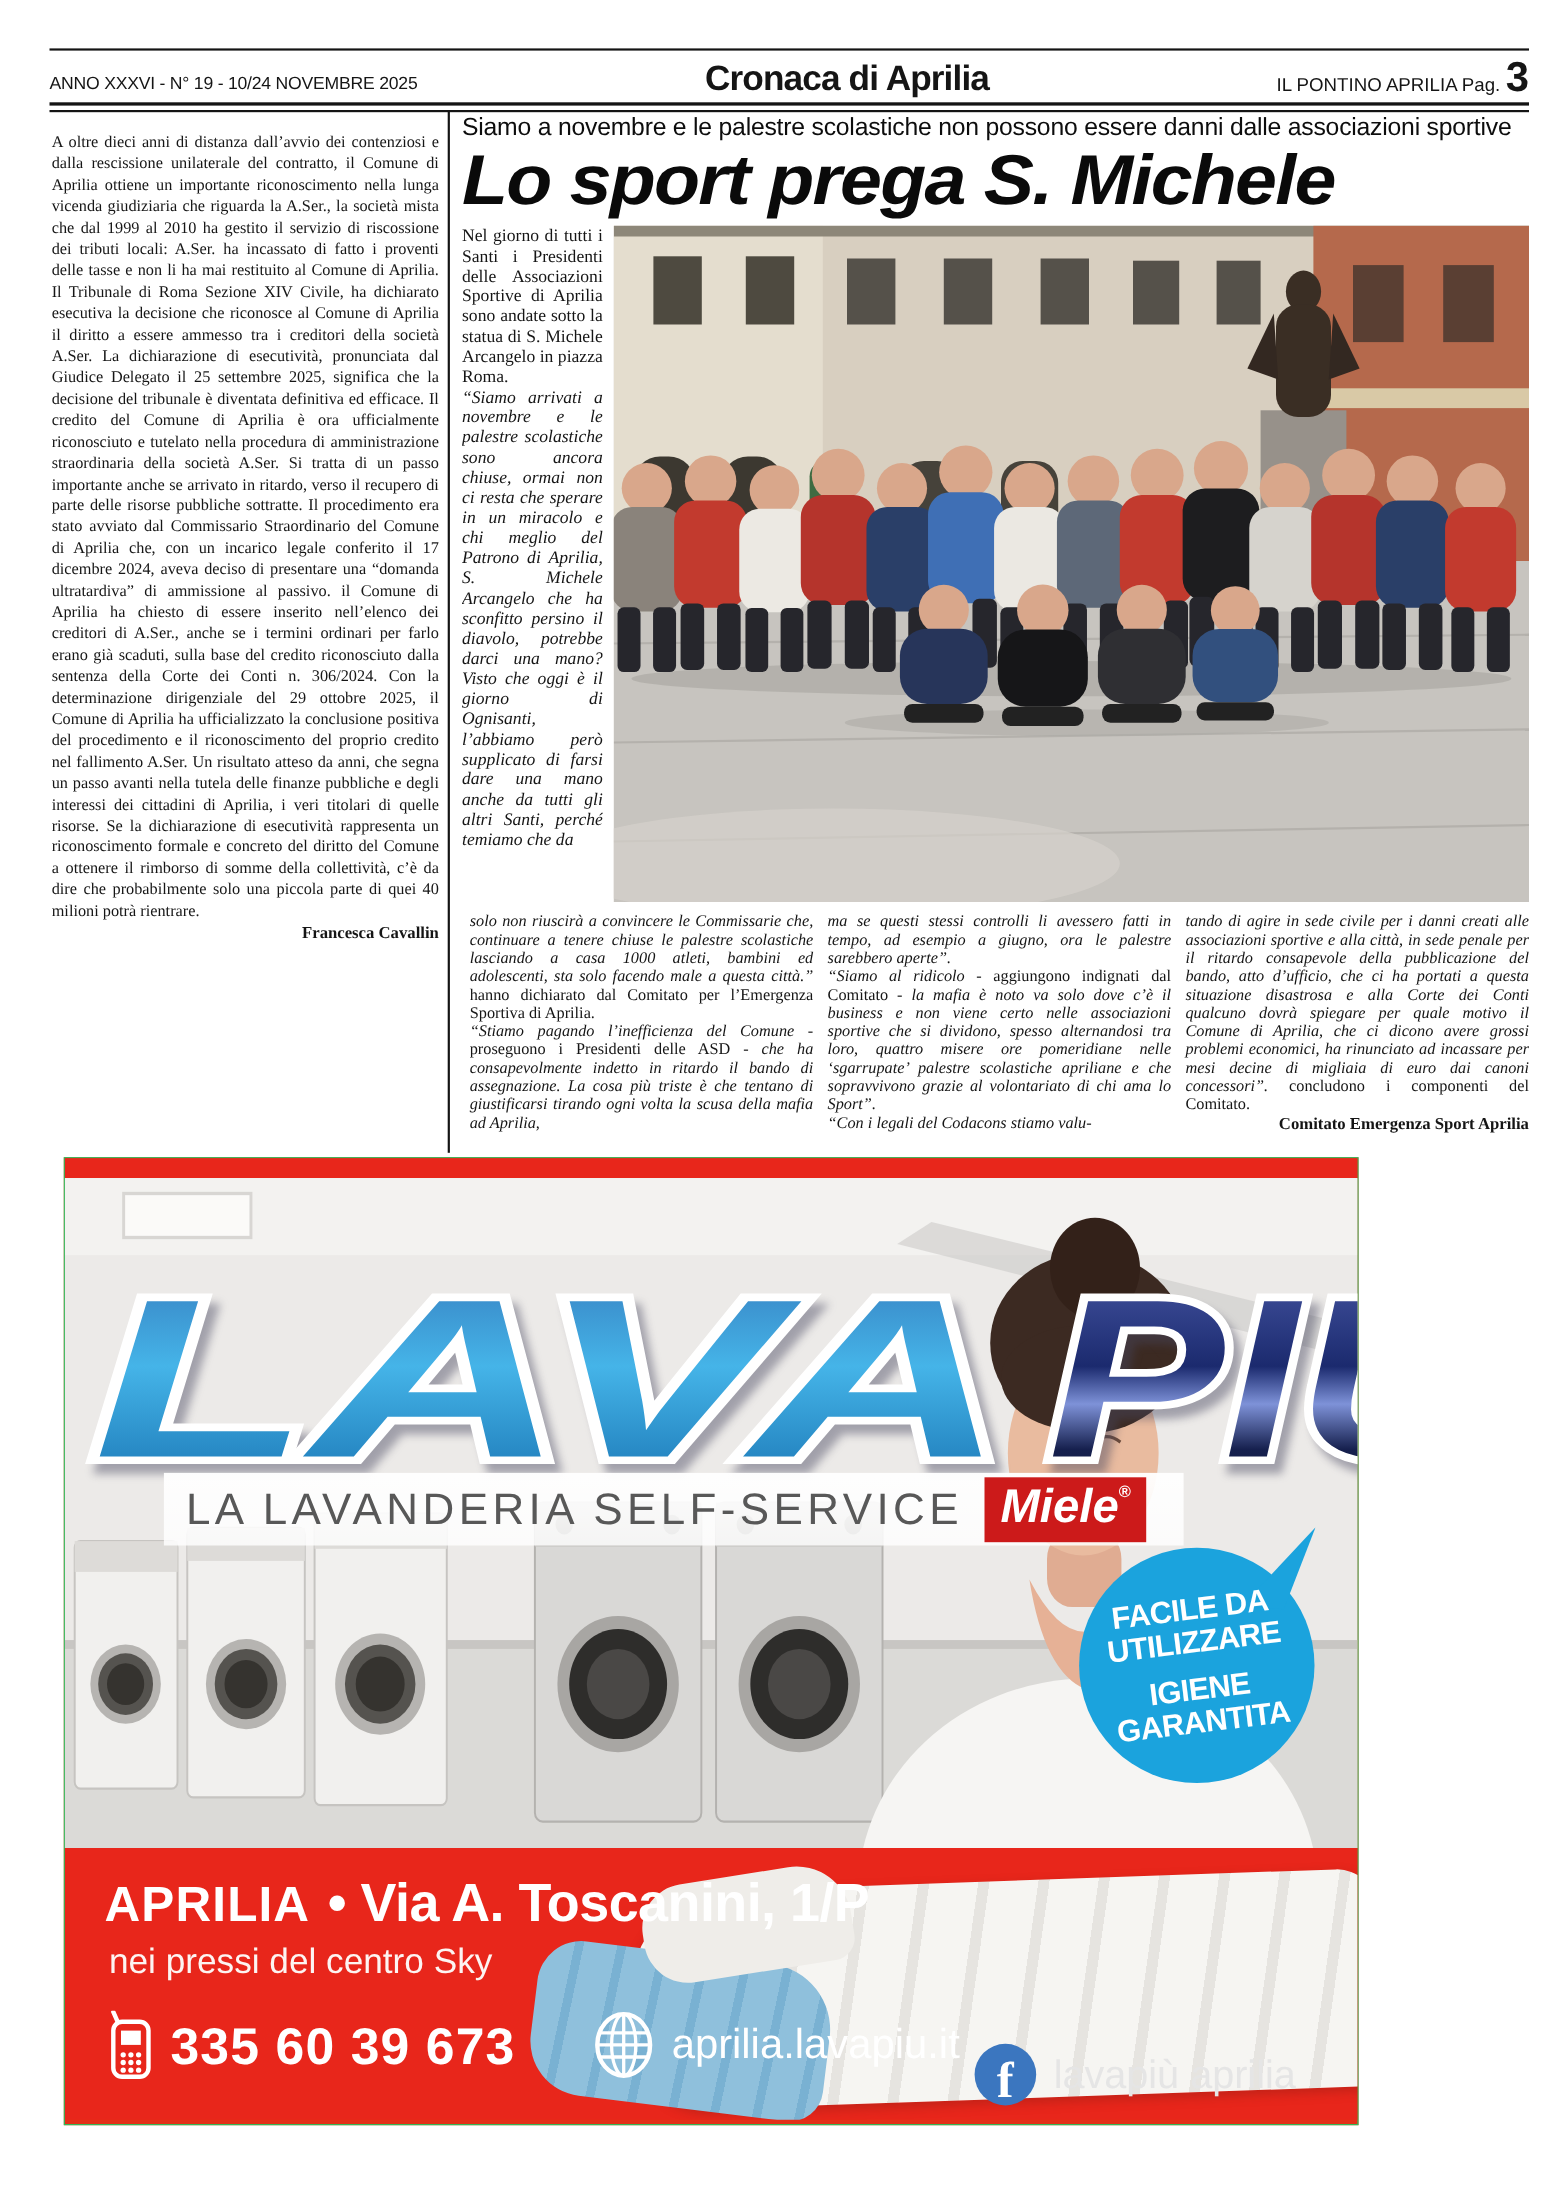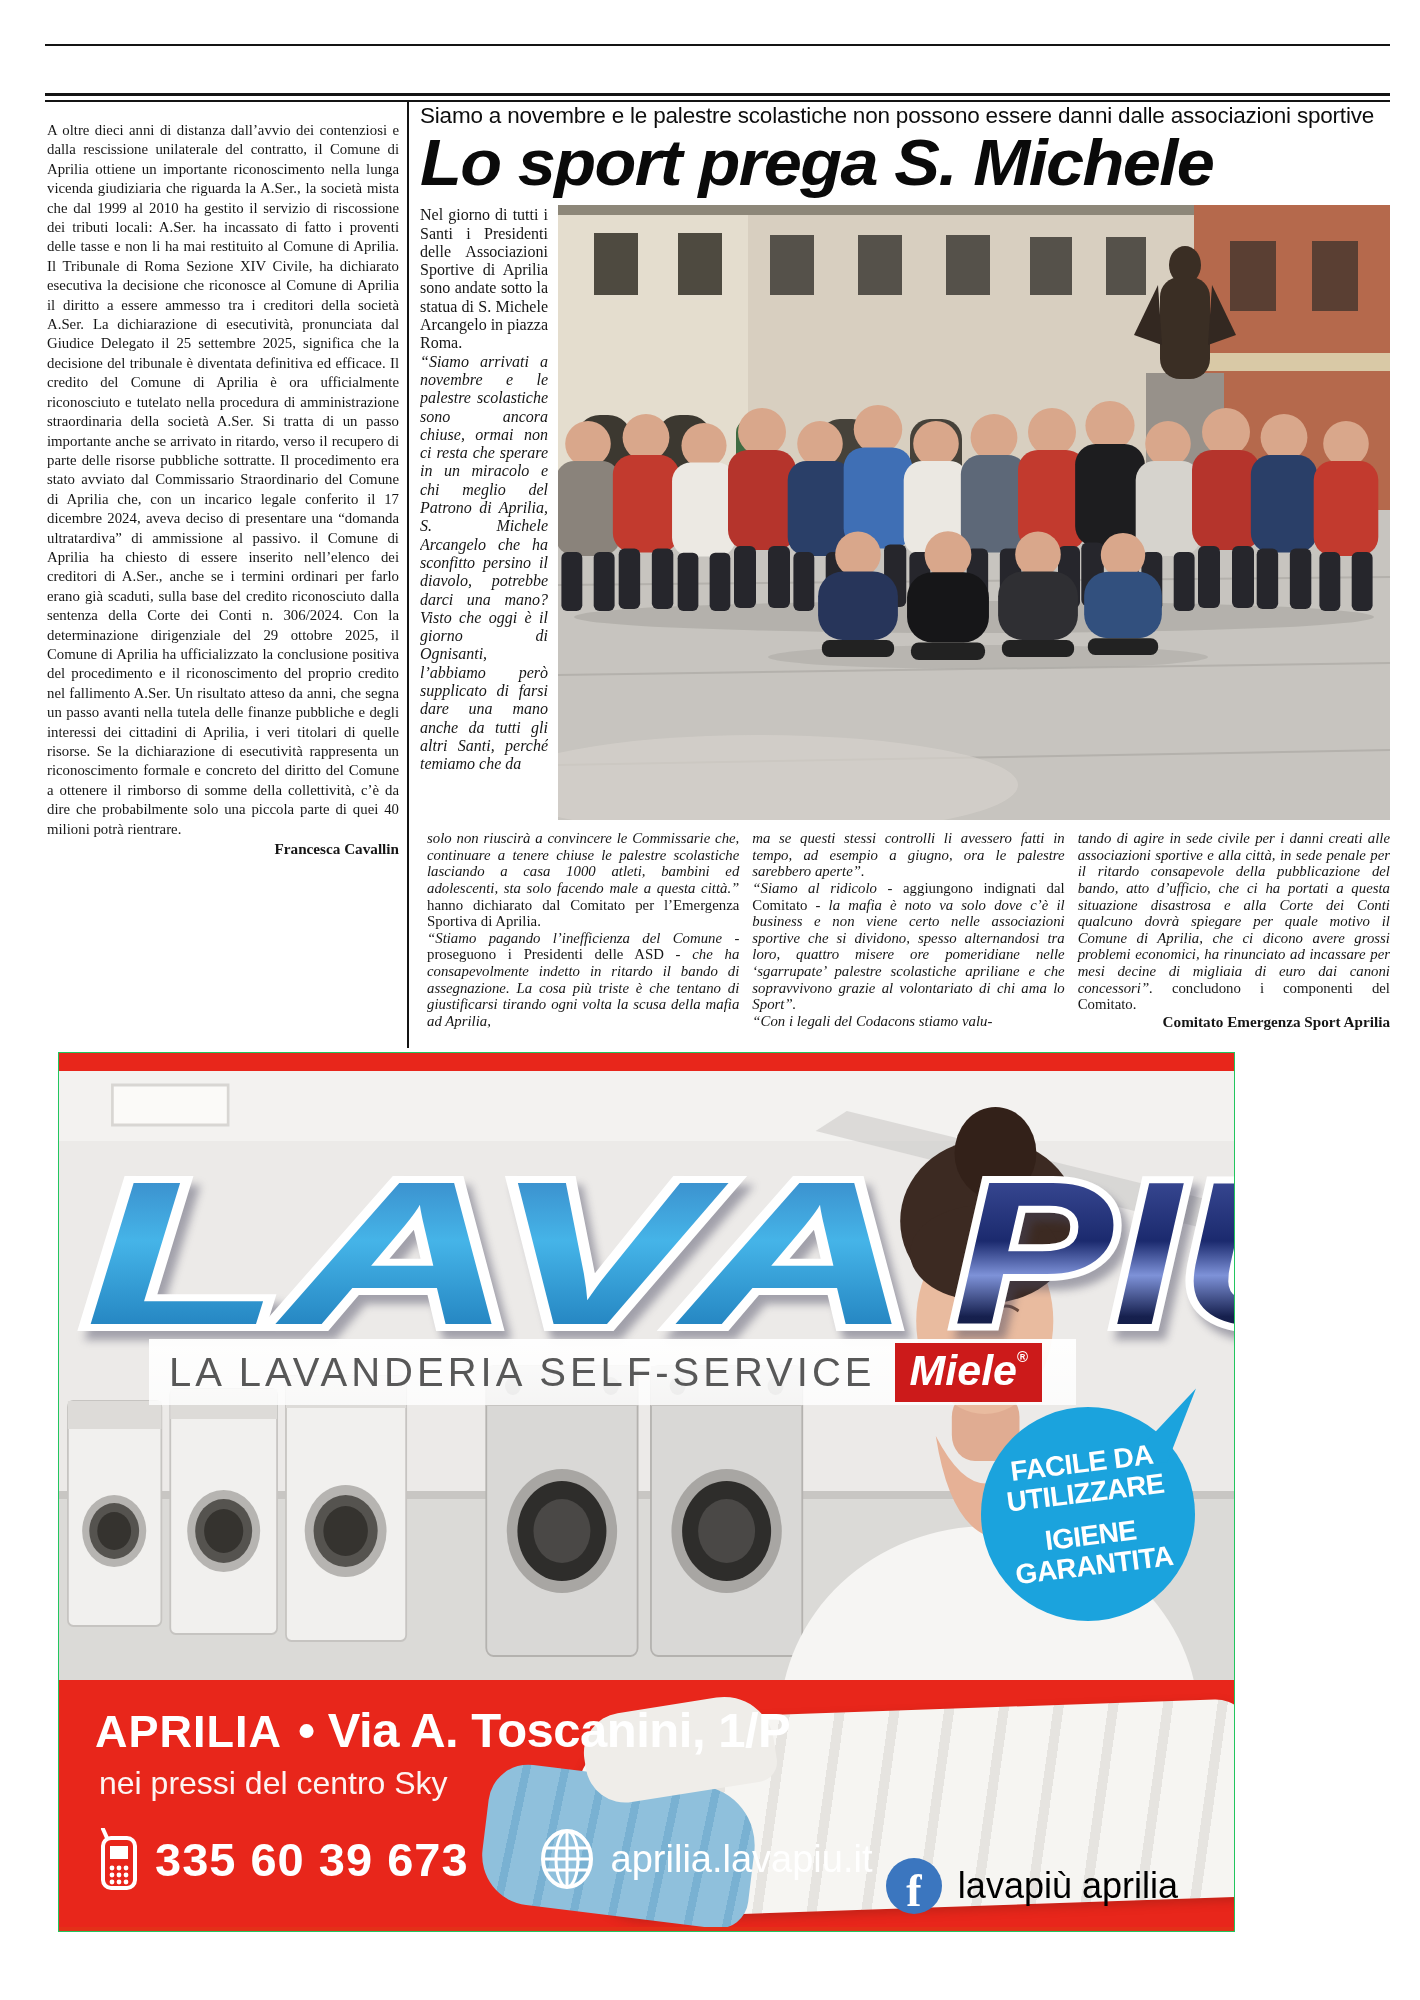--- a/index.html
+++ b/index.html
@@ -95,28 +95,36 @@
   .addr-street { font-size:49px; font-weight:bold; letter-spacing:-.5px; }
   .addr-note { position:absolute; left:40px; top:85px; color:#fdf4f2; font-size:32px; }
   .contact { position:absolute; left:40px; top:148px; display:flex; align-items:center; color:#fff; }
   .phone-num { font-size:47px; font-weight:bold; margin-left:16px; letter-spacing:1px; }
   .site-name { font-size:38px; margin-left:16px; }
   .globe-wrap { margin-left:70px; display:flex; align-items:center; }
   .fb-row { position:absolute; right:56px; top:178px; display:flex; align-items:center; gap:16px; }
   .fb-icon { width:56px; height:56px; border-radius:50%; background:#3b76bf; color:#fff;
     font-weight:bold; font-size:46px; display:flex; align-items:flex-end; justify-content:center;
     line-height:1; overflow:hidden; font-family:"Liberation Serif", serif; }
-  .fb-name { font-size:36px; color:#000000; }
+  .fb-name { font-size:36px; color:#e5e5e5; }
 </style>
 </head>
 <body>
 
 <div class="page">
 
   <div class="top-rule"></div>
+  <div class="masthead">
+    <div class="mh-left">ANNO XXXVI - N° 19 - 10/24 NOVEMBRE 2025</div>
+    <div class="mh-center">Cronaca di Aprilia</div>
+    <div class="mh-right">
+      <span class="mh-right-label">IL PONTINO APRILIA Pag.</span>
+      <span class="mh-pagenum">3</span>
+    </div>
+  </div>
   <div class="double-rule"></div>
 
   <div class="left-article">
     <div class="la-body">A oltre dieci anni di distanza dall’avvio dei contenziosi e dalla rescissione unilaterale del contratto, il Comune di Aprilia ottiene un importante riconoscimento nella lunga vicenda giudiziaria che riguarda la A.Ser.,  la società mista che dal 1999 al 2010 ha gestito il servizio di riscossione dei tributi locali: A.Ser. ha incassato di fatto i proventi delle tasse e non li ha mai restituito al Comune di Aprilia. Il Tribunale di Roma Sezione XIV Civile, ha dichiarato esecutiva la decisione che riconosce al Comune di Aprilia il diritto a essere ammesso tra i creditori della società A.Ser. La dichiarazione di esecutività, pronunciata dal Giudice Delegato il 25 settembre 2025, significa che la decisione del tribunale è diventata definitiva ed efficace. Il credito del Comune di Aprilia è ora ufficialmente riconosciuto e tutelato nella procedura di amministrazione straordinaria della società A.Ser. Si tratta di un passo importante anche se arrivato in ritardo, verso il recupero di parte delle risorse pubbliche sottratte. Il procedimento era stato avviato dal Commissario Straordinario del Comune di Aprilia che, con un incarico legale conferito il 17 dicembre 2024, aveva deciso di presentare una “domanda ultratardiva” di ammissione al passivo. il Comune di Aprilia ha chiesto di essere inserito nell’elenco dei creditori di A.Ser., anche se i termini ordinari per farlo erano già scaduti, sulla base del credito riconosciuto dalla sentenza della Corte dei Conti n. 306/2024. Con la determinazione dirigenziale del 29 ottobre 2025, il Comune di Aprilia ha ufficializzato la conclusione positiva del procedimento e il riconoscimento del proprio credito nel fallimento A.Ser. Un risultato atteso da anni, che segna un passo avanti nella tutela delle finanze pubbliche e degli interessi dei cittadini di Aprilia, i veri titolari di quelle risorse. Se la dichiarazione di esecutività rappresenta un riconoscimento formale e concreto del diritto del Comune a ottenere il rimborso di somme della collettività, c’è da dire che probabilmente solo una piccola parte di quei 40 milioni potrà rientrare.</div>
     <div class="la-byline">Francesca Cavallin</div>
   </div>
 
   <div class="divider-v"></div>
 
   <div class="main-article">

